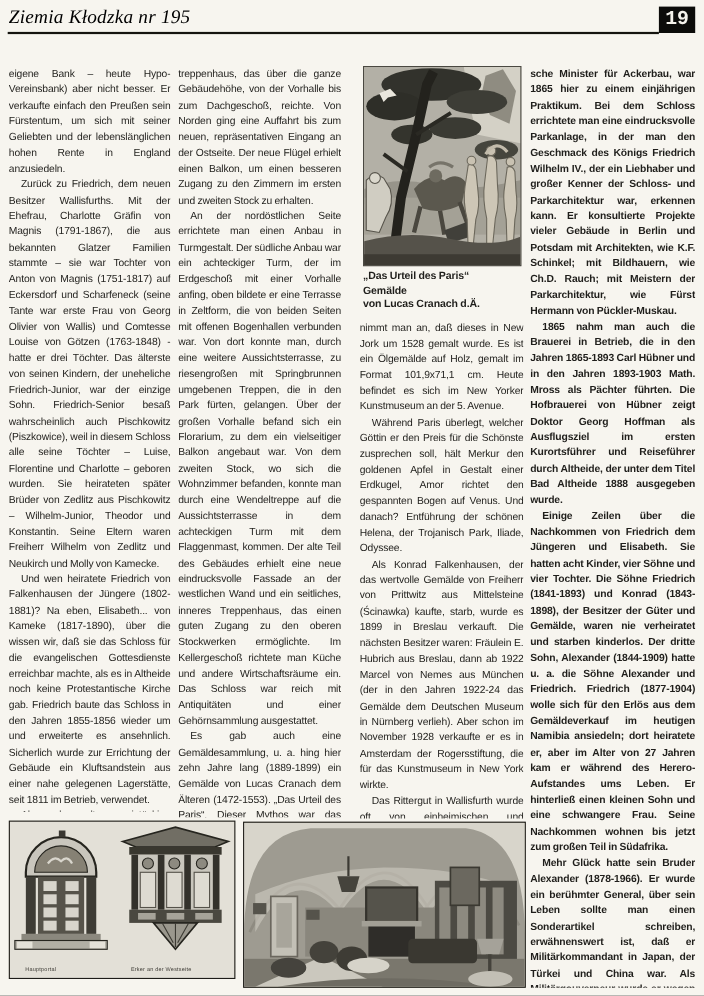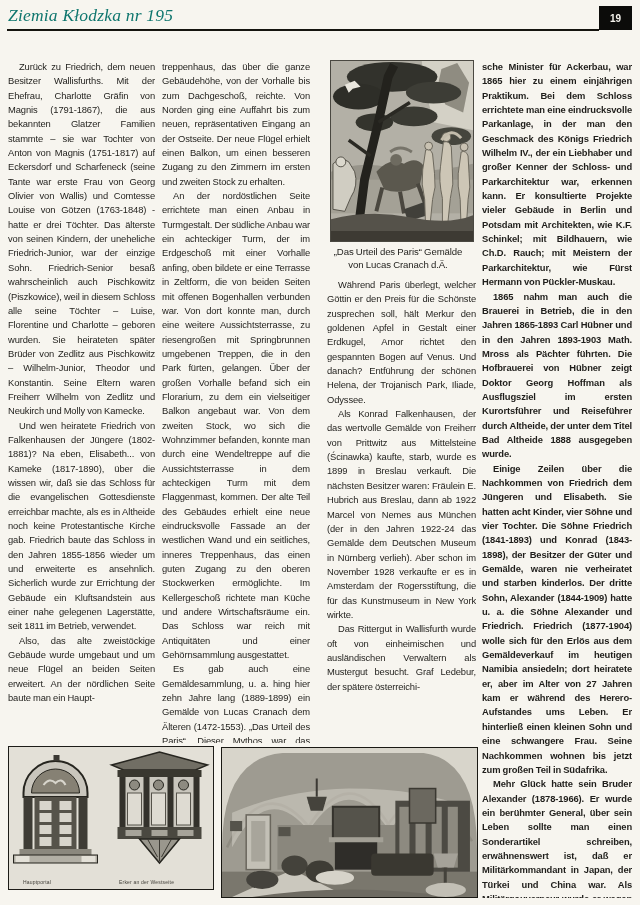--- a/index.html
+++ b/index.html
@@ -1,36 +1,36 @@
 <!DOCTYPE html>
 <html lang="de"><head>
 <meta charset="utf-8">
 <style>
   html,body{margin:0;padding:0;background:#888;}
   .page{position:relative;width:640px;height:905px;background:#f7f5ef;overflow:hidden;
         font-family:"Liberation Sans",sans-serif;color:#1f1e1b;}
   .hdr-title{position:absolute;left:8px;top:5px;font-family:"Liberation Serif",serif;
-        font-style:italic;font-size:17.5px;letter-spacing:.2px;color:#0f766e;}
+        font-style:italic;font-size:17.5px;letter-spacing:.2px;color:#000000;}
   .hdr-rule{position:absolute;left:7px;top:29px;width:592px;height:2.4px;background:#15140f;}
   .pagenum{position:absolute;left:599px;top:6px;width:33px;height:24px;background:#0c0c0a;
-        color:#f5f3ec;font-family:Liberation Sans, sans-serif;font-weight:bold;font-size:10px;
+        color:#f5f3ec;font-family:Liberation Mono, monospace;font-weight:bold;font-size:18px;
         display:flex;align-items:center;justify-content:center;}
   .col{position:absolute;top:60px;overflow:hidden;font-size:9.4px;line-height:14.35px;
         letter-spacing:-.12px;word-spacing:-.3px;text-align:justify;hyphens:auto;}
   .col p{margin:0;}
   .col p.ind{text-indent:11px;}
   #col1{left:8px;width:147px;height:678px;}
   #col2{left:162px;width:148px;height:683px;}
   #col3{left:327px;width:149px;height:684px;}
   #col4{left:482px;width:150px;height:838px;font-weight:bold;}
   .painting{width:144px;height:182px;margin-left:3px;border:1px solid #4a4841;box-sizing:border-box;
         background:#b9b6ac;display:block;}
   .painting svg{display:block;width:100%;height:100%;}
-  .pcaption{margin:4px 10px 7px 3px;font-weight:normal;font-size:9.6px;line-height:12.5px;
-        letter-spacing:-.1px;white-space:pre-line;text-align:center;text-indent:0;}
+  .pcaption{margin:4px 10px 7px 3px;font-weight:bold;font-size:9.6px;line-height:12.5px;
+        letter-spacing:-.1px;white-space:pre-line;text-align:left;text-indent:0;}
   .col3text{height:460px;overflow:hidden;}
   .panel{position:absolute;left:8px;top:746px;width:206px;height:144px;background:#e3e0d7;
         border:1.6px solid #1d1c18;box-sizing:border-box;}
   .panel svg{display:block;width:100%;height:122px;}
   .dcap{position:absolute;bottom:4px;font-size:5px;line-height:6px;color:#403e38;
         letter-spacing:.2px;}
   .dcap.left{left:14px;} .dcap.right{left:110px;}
   .photo{position:absolute;left:221px;top:747px;width:257px;height:151px;border:1.6px solid #191813;
         box-sizing:border-box;background:#b4b1a8;}
   .photo svg{display:block;width:100%;height:100%;}
@@ -38,20 +38,21 @@
 </head>
 <body>
 
 <div class="page">
 
   <div class="hdr-title">Ziemia Kłodzka nr 195</div>
   <div class="pagenum">19</div>
   <div class="hdr-rule"></div>
 
   <div class="col" id="col1">
+    <p>eigene Bank – heute Hypo-Vereinsbank) aber nicht besser. Er verkaufte einfach den Preußen sein Fürstentum, um sich mit seiner Geliebten und der lebenslänglichen hohen Rente in England anzusiedeln.</p>
     <p class="ind">Zurück zu Friedrich, dem neuen Besitzer Wallisfurths. Mit der Ehefrau, Charlotte Gräfin von Magnis (1791-1867), die aus bekannten Glatzer Familien stammte – sie war Tochter von Anton von Magnis (1751-1817) auf Eckersdorf und Scharfeneck (seine Tante war erste Frau von Georg Olivier von Wallis) und Comtesse Louise von Götzen (1763-1848) - hatte er drei Töchter. Das älterste von seinen Kindern, der uneheliche Friedrich-Junior, war der einzige Sohn. Friedrich-Senior besaß wahrscheinlich auch Pischkowitz (Piszkowice), weil in diesem Schloss alle seine Töchter – Luise, Florentine und Charlotte – geboren wurden. Sie heirateten später Brüder von Zedlitz aus Pischkowitz – Wilhelm-Junior, Theodor und Konstantin. Seine Eltern waren Freiherr Wilhelm von Zedlitz und Neukirch und Molly von Kamecke.</p>
     <p class="ind">Und wen heiratete Friedrich von Falkenhausen der Jüngere (1802-1881)? Na eben, Elisabeth... von Kameke (1817-1890), über die wissen wir, daß sie das Schloss für die evangelischen Gottesdienste erreichbar machte, als es in Altheide noch keine Protestantische Kirche gab. Friedrich baute das Schloss in den Jahren 1855-1856 wieder um und erweiterte es ansehnlich. Sicherlich wurde zur Errichtung der Gebäude ein Kluftsandstein aus einer nahe gelegenen Lagerstätte, seit 1811 im Betrieb, verwendet.</p>
     <p class="ind">Also, das alte zweistöckige Gebäude wurde umgebaut und um neue Flügel an beiden Seiten erweitert. An der nördlichen Seite baute man ein Haupt-</p>
   </div>
 
   <div class="col" id="col2">
     <p>treppenhaus, das über die ganze Gebäudehöhe, von der Vorhalle bis zum Dachgeschoß, reichte. Von Norden ging eine Auffahrt bis zum neuen, repräsentativen Eingang an der Ostseite. Der neue Flügel erhielt einen Balkon, um einen besseren Zugang zu den Zimmern im ersten und zweiten Stock zu erhalten.</p>
     <p class="ind">An der nordöstlichen Seite errichtete man einen Anbau in Turmgestalt. Der südliche Anbau war ein achteckiger Turm, der im Erdgeschoß mit einer Vorhalle anfing, oben bildete er eine Terrasse in Zeltform, die von beiden Seiten mit offenen Bogenhallen verbunden war. Von dort konnte man, durch eine weitere Aussichtsterrasse, zu riesengroßen mit Springbrunnen umgebenen Treppen, die in den Park fürten, gelangen. Über der großen Vorhalle befand sich ein Florarium, zu dem ein vielseitiger Balkon angebaut war. Von dem zweiten Stock, wo sich die Wohnzimmer befanden, konnte man durch eine Wendeltreppe auf die Aussichtsterrasse in dem achteckigen Turm mit dem Flaggenmast, kommen. Der alte Teil des Gebäudes erhielt eine neue eindrucksvolle Fassade an der westlichen Wand und ein seitliches, inneres Treppenhaus, das einen guten Zugang zu den oberen Stockwerken ermöglichte. Im Kellergeschoß richtete man Küche und andere Wirtschaftsräume ein. Das Schloss war reich mit Antiquitäten und einer Gehörnsammlung ausgestattet.</p>
     <p class="ind">Es gab auch eine Gemäldesammlung, u. a. hing hier zehn Jahre lang (1889-1899) ein Gemälde von Lucas Cranach dem Älteren (1472-1553). „Das Urteil des Paris“. Dieser Mythos war das beliebteste Motiv Cranachs, als reifem Künstler. Ein sehr ähnliches Gemälde desselben Malers, von J. 1528 datiert, befindet sich im Museum „Öffentliche Kunstsammlung“ in Basel, deswegen</p>
   </div>
@@ -89,20 +90,21 @@
         <circle cx="117" cy="77" r="4.4" fill="#c9c2b2" stroke="#6b675b" stroke-width="1"></circle>
         <circle cx="135" cy="87" r="4" fill="#c9c2b2" stroke="#6b675b" stroke-width="1"></circle>
         <path d="M112,80 Q122,66 132,78" stroke="#c2bbab" stroke-width="3" fill="none"></path>
         <path d="M0,160 Q40,150 80,158 T144,156 L144,182 L0,182 Z" fill="#55524a"></path>
         <path d="M0,172 L144,172 L144,182 L0,182 Z" fill="#3d3a33"></path>
       </svg>
     </div>
     <div class="pcaption">„Das Urteil des Paris“ Gemälde
 von Lucas Cranach d.Ä.</div>
     <div class="col3text">
+      <p>nimmt man an, daß dieses in New Jork um 1528 gemalt wurde. Es ist ein Ölgemälde auf Holz, gemalt im Format 101,9x71,1 cm. Heute befindet es sich im New Yorker Kunstmuseum an der 5. Avenue.</p>
       <p class="ind">Während Paris überlegt, welcher Göttin er den Preis für die Schönste zusprechen soll, hält Merkur den goldenen Apfel in Gestalt einer Erdkugel, Amor richtet den gespannten Bogen auf Venus. Und danach? Entführung der schönen Helena, der Trojanisch Park, Iliade, Odyssee.</p>
       <p class="ind">Als Konrad Falkenhausen, der das wertvolle Gemälde von Freiherr von Prittwitz aus Mittelsteine (Ścinawka) kaufte, starb, wurde es 1899 in Breslau verkauft. Die nächsten Besitzer waren: Fräulein E. Hubrich aus Breslau, dann ab 1922 Marcel von Nemes aus München (der in den Jahren 1922-24 das Gemälde dem Deutschen Museum in Nürnberg verlieh). Aber schon im November 1928 verkaufte er es in Amsterdam der Rogersstiftung, die für das Kunstmuseum in New York wirkte.</p>
       <p class="ind">Das Rittergut in Wallisfurth wurde oft von einheimischen und ausländischen Verwaltern als Mustergut besucht. Graf Ledebur, der spätere österreichi-</p>
     </div>
   </div>
 
   <div class="col" id="col4">
     <p>sche Minister für Ackerbau, war 1865 hier zu einem einjährigen Praktikum. Bei dem Schloss errichtete man eine eindrucksvolle Parkanlage, in der man den Geschmack des Königs Friedrich Wilhelm IV., der ein Liebhaber und großer Kenner der Schloss- und Parkarchitektur war, erkennen kann. Er konsultierte Projekte vieler Gebäude in Berlin und Potsdam mit Architekten, wie K.F. Schinkel; mit Bildhauern, wie Ch.D. Rauch; mit Meistern der Parkarchitektur, wie Fürst Hermann von Pückler-Muskau.</p>
     <p class="ind">1865 nahm man auch die Brauerei in Betrieb, die in den Jahren 1865-1893 Carl Hübner und in den Jahren 1893-1903 Math. Mross als Pächter führten. Die Hofbrauerei von Hübner zeigt Doktor Georg Hoffman als Ausflugsziel im ersten Kurortsführer und Reiseführer durch Altheide, der unter dem Titel Bad Altheide 1888 ausgegeben wurde.</p>
     <p class="ind">Einige Zeilen über die Nachkommen von Friedrich dem Jüngeren und Elisabeth. Sie hatten acht Kinder, vier Söhne und vier Tochter. Die Söhne Friedrich (1841-1893) und Konrad (1843-1898), der Besitzer der Güter und Gemälde, waren nie verheiratet und starben kinderlos. Der dritte Sohn, Alexander (1844-1909) hatte u. a. die Söhne Alexander und Friedrich. Friedrich (1877-1904) wolle sich für den Erlös aus dem Gemäldeverkauf im heutigen Namibia ansiedeln; dort heiratete er, aber im Alter von 27 Jahren kam er während des Herero-Aufstandes ums Leben. Er hinterließ einen kleinen Sohn und eine schwangere Frau. Seine Nachkommen wohnen bis jetzt zum großen Teil in Südafrika.</p>

